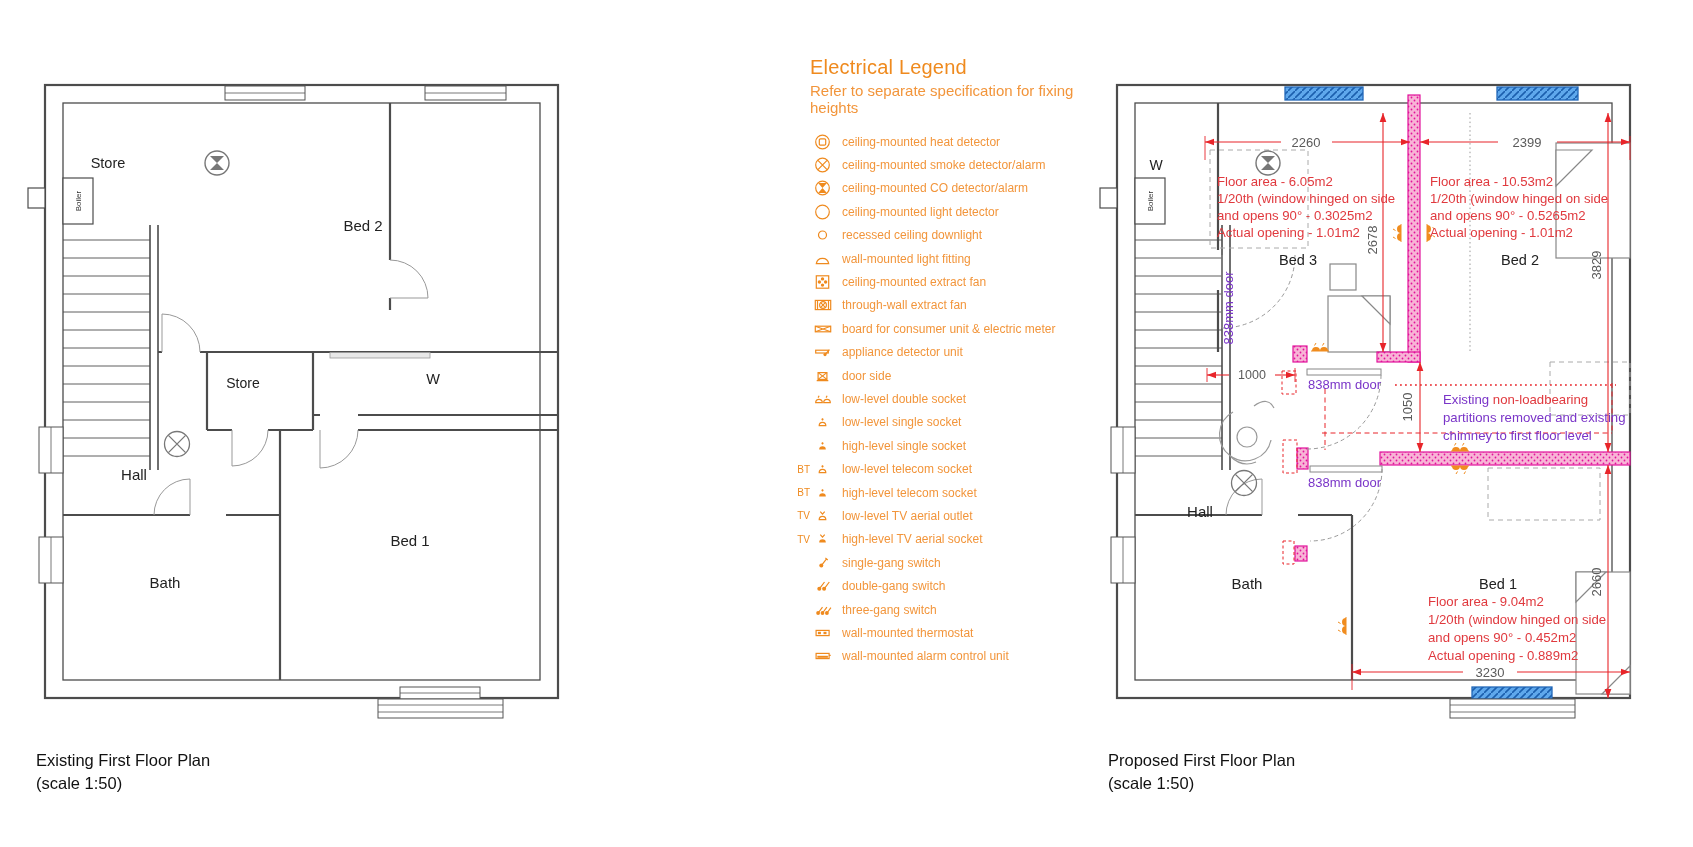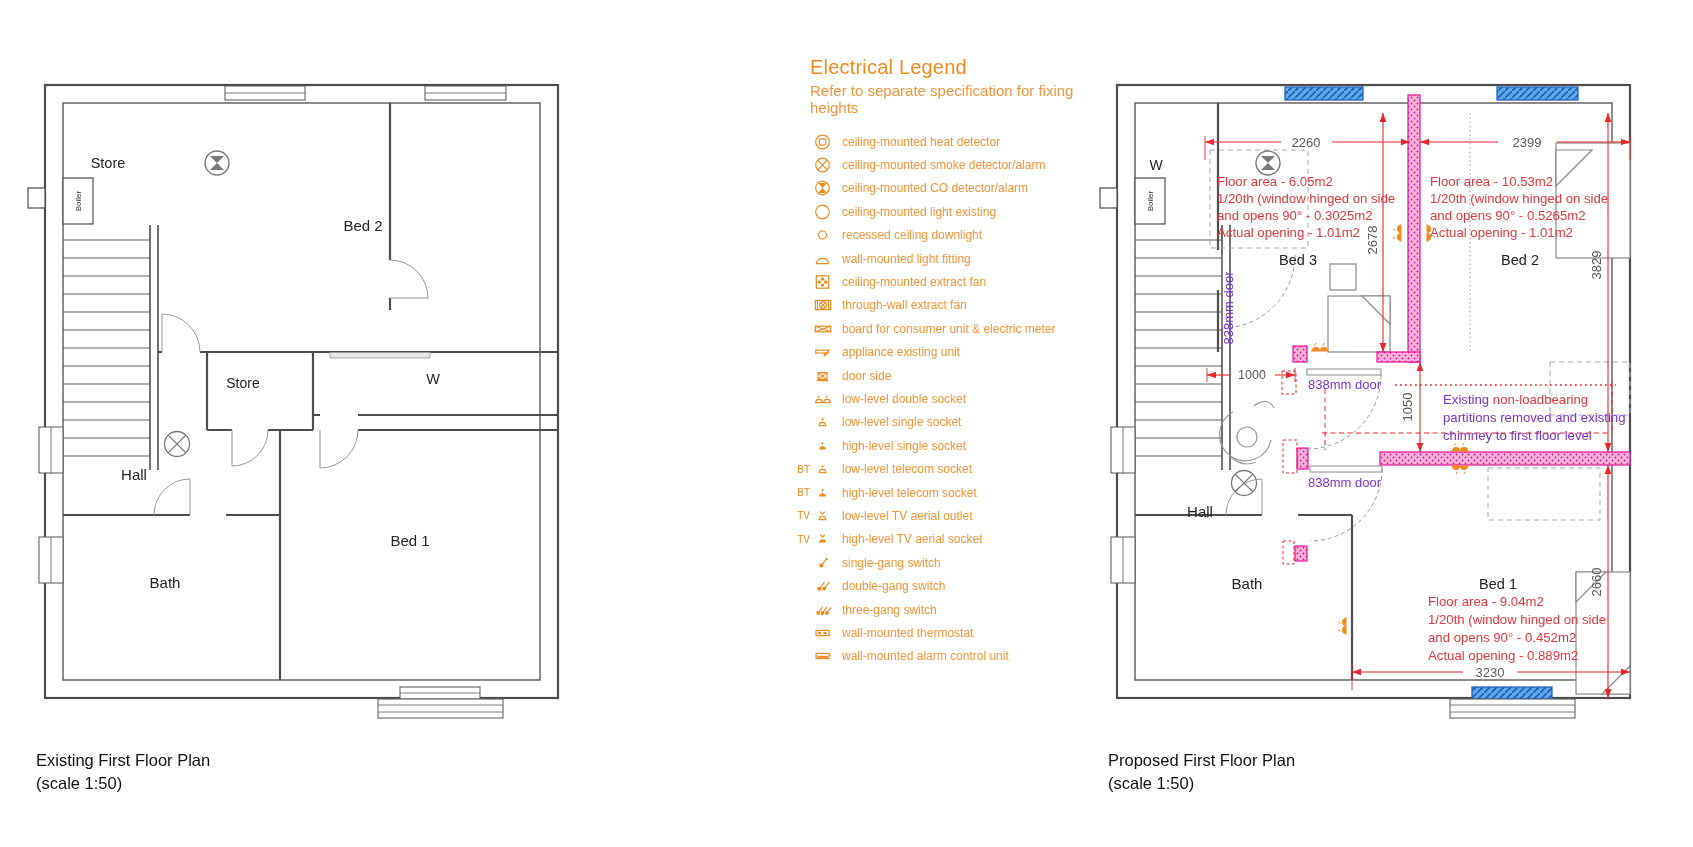--- a/index.html
+++ b/index.html
@@ -312,21 +312,21 @@
           </span>
           <span class="lg-lb">ceiling-mounted CO detector/alarm</span>
         </div>
         <div class="lg-row">
           <span class="lg-pre"></span>
           <span class="lg-ic">
             <svg viewBox="0 0 17 16" width="22" height="16">
               <circle cx="8" cy="8" r="6.8"></circle>
             </svg>
           </span>
-          <span class="lg-lb">ceiling-mounted light existing</span>
+          <span class="lg-lb">ceiling-mounted light detector</span>
         </div>
         <div class="lg-row">
           <span class="lg-pre"></span>
           <span class="lg-ic">
             <svg viewBox="0 0 17 16" width="22" height="16">
               <circle cx="8" cy="8" r="4" stroke-width="2.4"></circle>
             </svg>
           </span>
           <span class="lg-lb">recessed ceiling downlight</span>
         </div>
@@ -376,21 +376,21 @@
         </div>
         <div class="lg-row">
           <span class="lg-pre"></span>
           <span class="lg-ic">
             <svg viewBox="0 0 17 16" width="22" height="16">
               <rect x="1.2" y="6.2" width="12.6" height="2.8"></rect>
               <circle class="f" cx="10.5" cy="10.6" r="1.6"></circle>
               <path d="M10.5,10.6L15,5.6"></path>
             </svg>
           </span>
-          <span class="lg-lb">appliance existing unit</span>
+          <span class="lg-lb">appliance detector unit</span>
         </div>
         <div class="lg-row">
           <span class="lg-pre"></span>
           <span class="lg-ic">
             <svg viewBox="0 0 17 16" width="22" height="16">
               <rect x="3.6" y="4.6" width="8.8" height="6.8"></rect>
               <path d="M3.6,4.6L12.4,11.4M12.4,4.6L3.6,11.4M2.2,12.6h11.6"></path>
             </svg>
           </span>
           <span class="lg-lb">door side</span>

